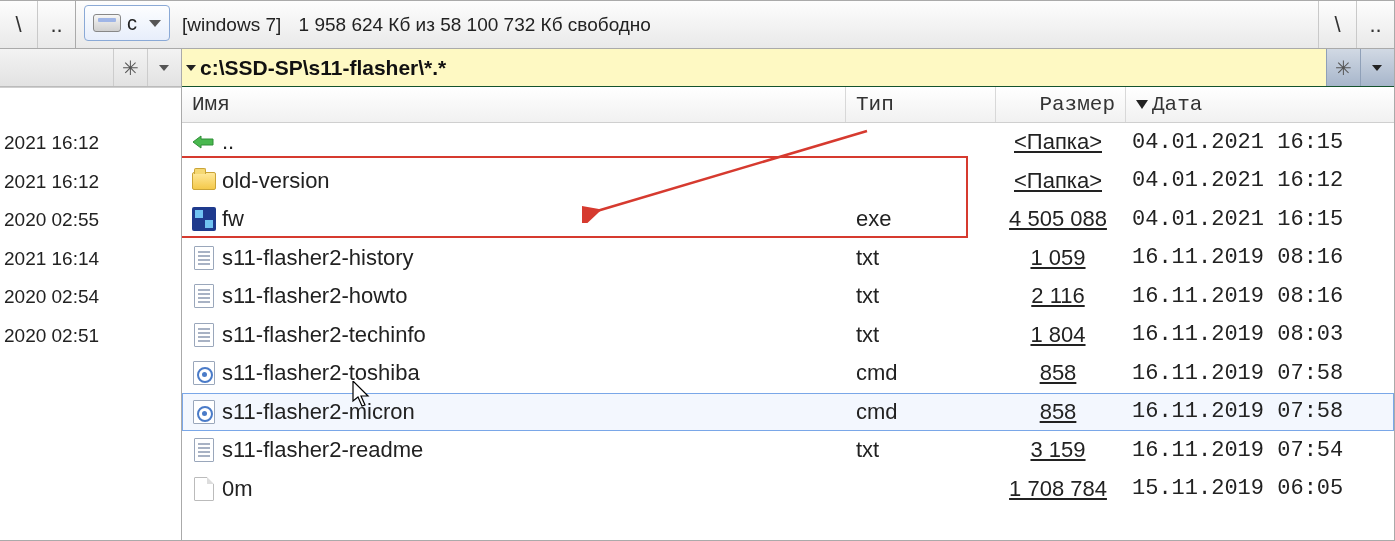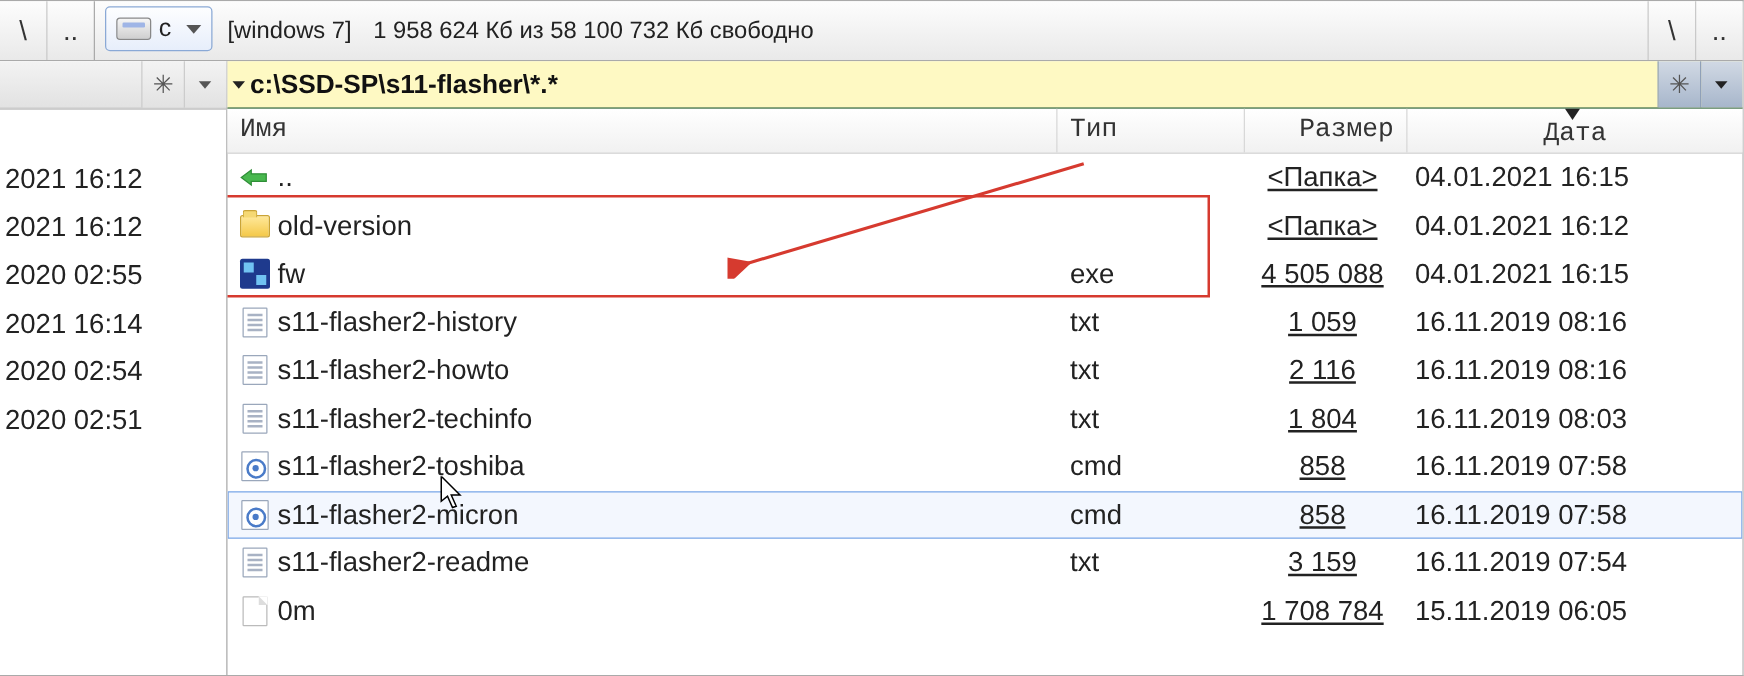--- a/index.html
+++ b/index.html
@@ -175,21 +175,21 @@
   .header .hcell {
     display: flex;
     align-items: center;
     padding: 0 10px;
     border-right: 1px solid #d8d8d8;
     font-family: Liberation Mono, monospace;
   }
   .header .hcell.name { flex: 1; }
   .header .hcell.type { width: 150px; }
   .header .hcell.size { width: 130px; justify-content: flex-end; }
-  .header .hcell.date { width: 268px; border-right: none; flex-direction: column; }
+  .header .hcell.date { width: 268px; border-right: none; }
   .sort-arrow {
     width: 0; height: 0;
     border-left: 6px solid transparent;
     border-right: 6px solid transparent;
     border-top: 9px solid #222;
     margin-right: 4px;
   }
 
   
   .filelist {
@@ -210,21 +210,21 @@
     width: 28px; height: 28px;
     margin-right: 4px;
     display: flex;
     align-items: center;
     justify-content: center;
     flex: 0 0 28px;
   }
   .frow .name { flex: 1; white-space: nowrap; overflow: hidden; }
   .frow .type { width: 150px; padding-left: 10px; }
   .frow .size { width: 130px; text-align: center; padding-right: 6px; white-space: nowrap; text-decoration: underline; }
-  .frow .date { width: 268px; padding-left: 6px; white-space: nowrap; }
+  .frow .date { width: 268px; padding-left: 6px; white-space: nowrap; font-family: Liberation Mono, monospace; }
 
   .frow.selected {
     background: #f3f7fe;
     outline: 1px solid #7aa7e8;
     outline-offset: -1px;
   }
 
   
   .ico-up svg { width: 26px; height: 18px; }
   .ico-folder {
@@ -313,21 +313,21 @@
   .left-list {
     flex: 1;
     padding-top: 36px; 
     border-top: 1px solid #cfcfcf;
   }
   .left-list .lrow {
     height: 38.5px;
     display: flex;
     align-items: center;
     padding-left: 4px;
-    font-size: 22px;
+    font-size: 19px;
     color: #222;
     white-space: nowrap;
   }
 
   
   .red-box {
     position: absolute;
     border: 2.5px solid #d63a2f;
     pointer-events: none;
   }

